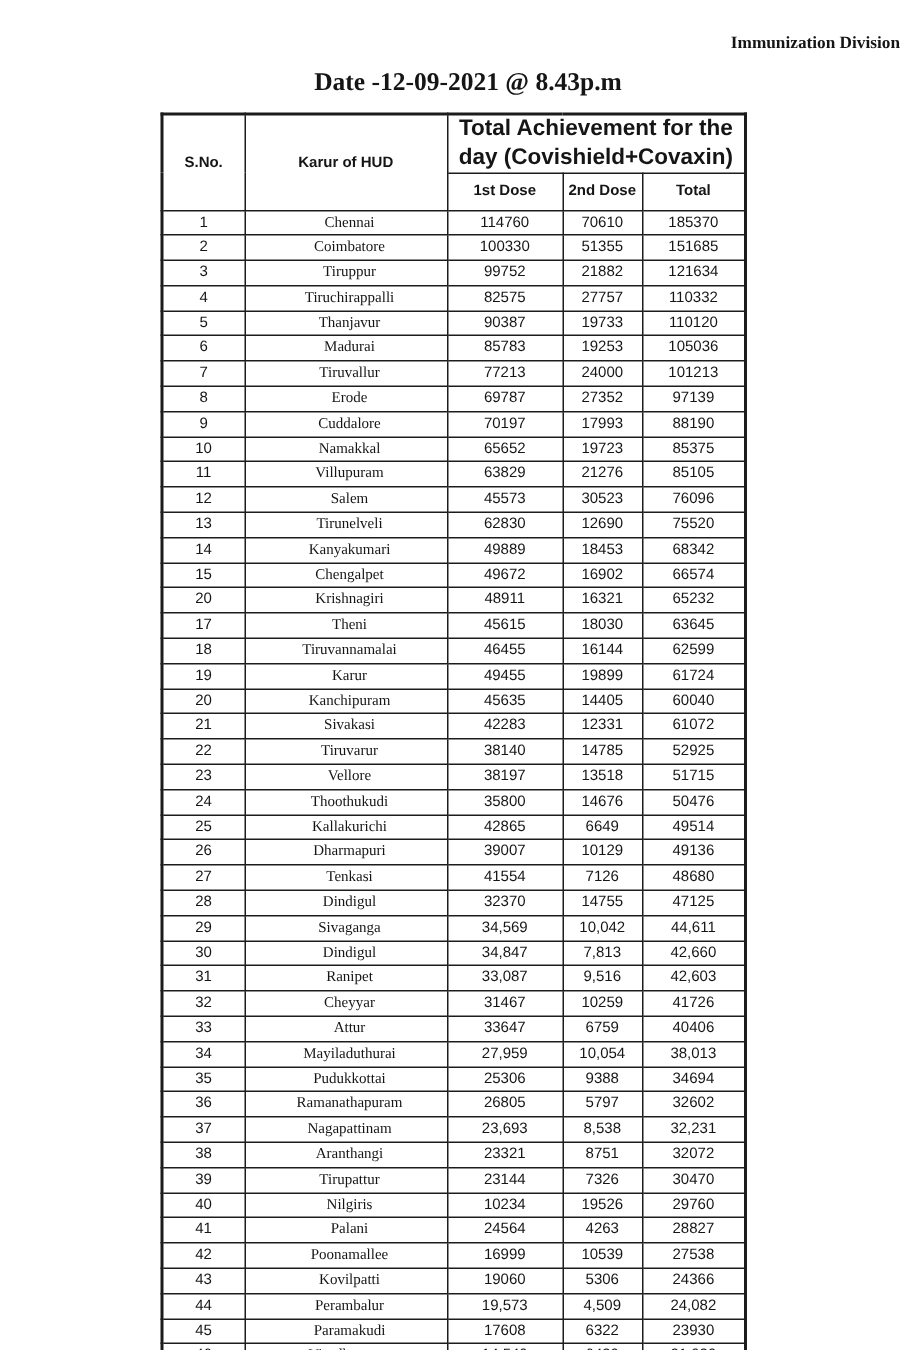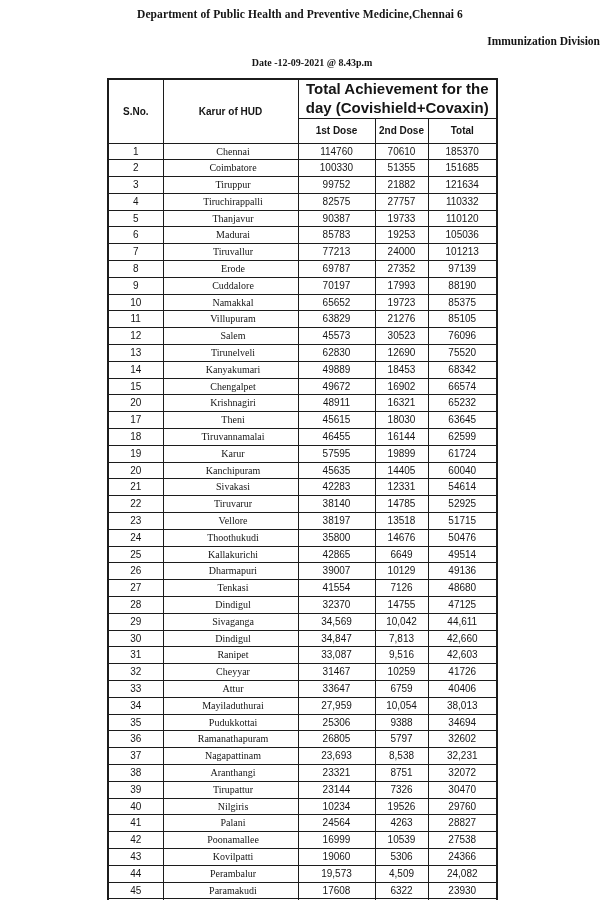--- a/index.html
+++ b/index.html
@@ -22,21 +22,21 @@
     text-align: right;
     font-family: "Liberation Serif", serif;
     font-weight: bold;
     font-size: 11.5px;
     margin-top: 15px;
   }
   .doc-date {
     text-align: center;
     font-family: "Liberation Serif", serif;
     font-weight: bold;
-    font-size: 10px;
+    font-size: 17px;
     margin-top: 10px;
     padding-left: 24px;
   }
   table.hud-table {
     border-collapse: collapse;
     table-layout: fixed;
     margin-left: 107px;
     margin-top: 10px;
     width: 389px;
     border: 2px solid #1c1c1c;
@@ -71,21 +71,20 @@
     line-height: 15.8px;
     vertical-align: middle;
   }
   .hud-table td.num-cell, .hud-table td.sno-cell { text-align: center; }
   .hud-table td.name-cell { text-align: center; padding-left: 5px; font-family: Liberation Serif, serif; }
 </style>
 </head>
 <body>
 
 <div class="page">
-  <div class="doc-title">Department of Public Health and Preventive Medicine,Chennai 6</div>
   <div class="doc-subtitle">Immunization Division</div>
   <div class="doc-date">Date -12-09-2021 @ 8.43p.m</div>
 
   <table class="hud-table">
     <colgroup>
       <col class="col-sno">
       <col class="col-name">
       <col class="col-d1">
       <col class="col-d2">
       <col class="col-total">
@@ -225,37 +224,37 @@
         <tr>
           <td class="sno-cell">18</td>
           <td class="name-cell">Tiruvannamalai</td>
           <td class="num-cell">46455</td>
           <td class="num-cell">16144</td>
           <td class="num-cell">62599</td>
         </tr>
         <tr>
           <td class="sno-cell">19</td>
           <td class="name-cell">Karur</td>
-          <td class="num-cell">57595</td>
+          <td class="num-cell">49455</td>
           <td class="num-cell">19899</td>
           <td class="num-cell">61724</td>
         </tr>
         <tr>
           <td class="sno-cell">20</td>
           <td class="name-cell">Kanchipuram</td>
           <td class="num-cell">45635</td>
           <td class="num-cell">14405</td>
           <td class="num-cell">60040</td>
         </tr>
         <tr>
           <td class="sno-cell">21</td>
           <td class="name-cell">Sivakasi</td>
           <td class="num-cell">42283</td>
           <td class="num-cell">12331</td>
-          <td class="num-cell">54614</td>
+          <td class="num-cell">61072</td>
         </tr>
         <tr>
           <td class="sno-cell">22</td>
           <td class="name-cell">Tiruvarur</td>
           <td class="num-cell">38140</td>
           <td class="num-cell">14785</td>
           <td class="num-cell">52925</td>
         </tr>
         <tr>
           <td class="sno-cell">23</td>

